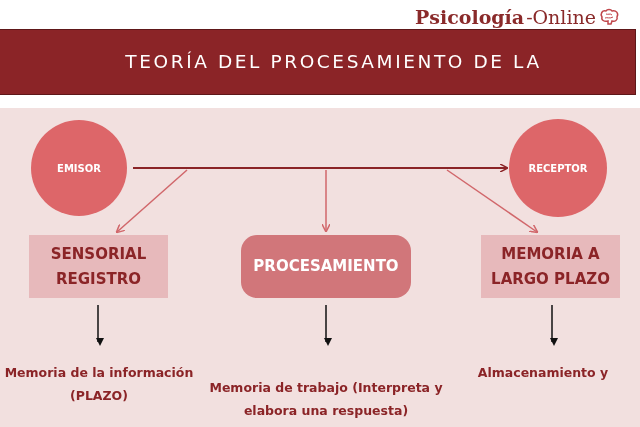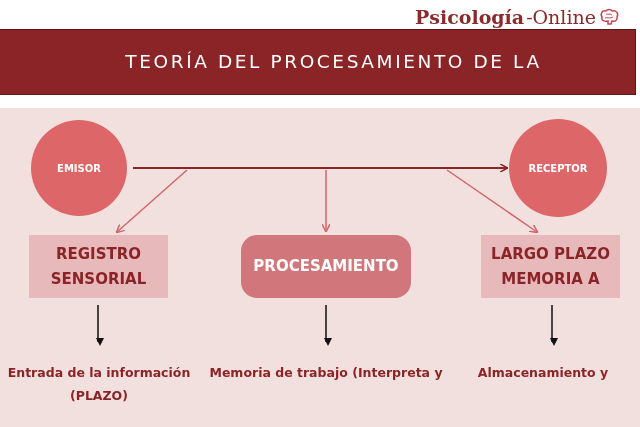--- a/index.html
+++ b/index.html
@@ -93,36 +93,37 @@
 
 <div class="circle" style="left:31px; top:120px; width:96px; height:96px;">
   <span>EMISOR</span>
 </div>
 <div class="circle" style="left:509px; top:119px; width:98px; height:98px;">
   <span>RECEPTOR</span>
 </div>
 
 <div class="box light" style="left:29px; top:235px; width:139px; height:63px;">
   <div>
+    <div>SENSORIAL</div>
     <div>REGISTRO</div>
-    <div>SENSORIAL</div>
   </div>
 </div>
 <div class="box dark" style="left:241px; top:235px; width:170px; height:63px;">
   <div>PROCESAMIENTO</div>
 </div>
 <div class="box light" style="left:481px; top:235px; width:139px; height:63px;">
   <div>
+    <div>MEMORIA A</div>
     <div>LARGO PLAZO</div>
-    <div>MEMORIA A</div>
   </div>
 </div>
 
 <div class="desc" style="left:0px; top:361px; width:198px;">
-  <div>Entrada de la información</div>
+  <div>Memoria de la información</div>
   <div>(PLAZO)</div>
 </div>
-<div class="desc" style="left:206px; top:361px; width:240px;">
+<div class="desc" style="left:206px; top:376px; width:240px;">
   <div>Memoria de trabajo (Interpreta y</div>
+  <div>elabora una respuesta)</div>
 </div>
 <div class="desc" style="left:459px; top:361px; width:168px;">
   <div>Almacenamiento y</div>
 </div>
 
 </body></html>

